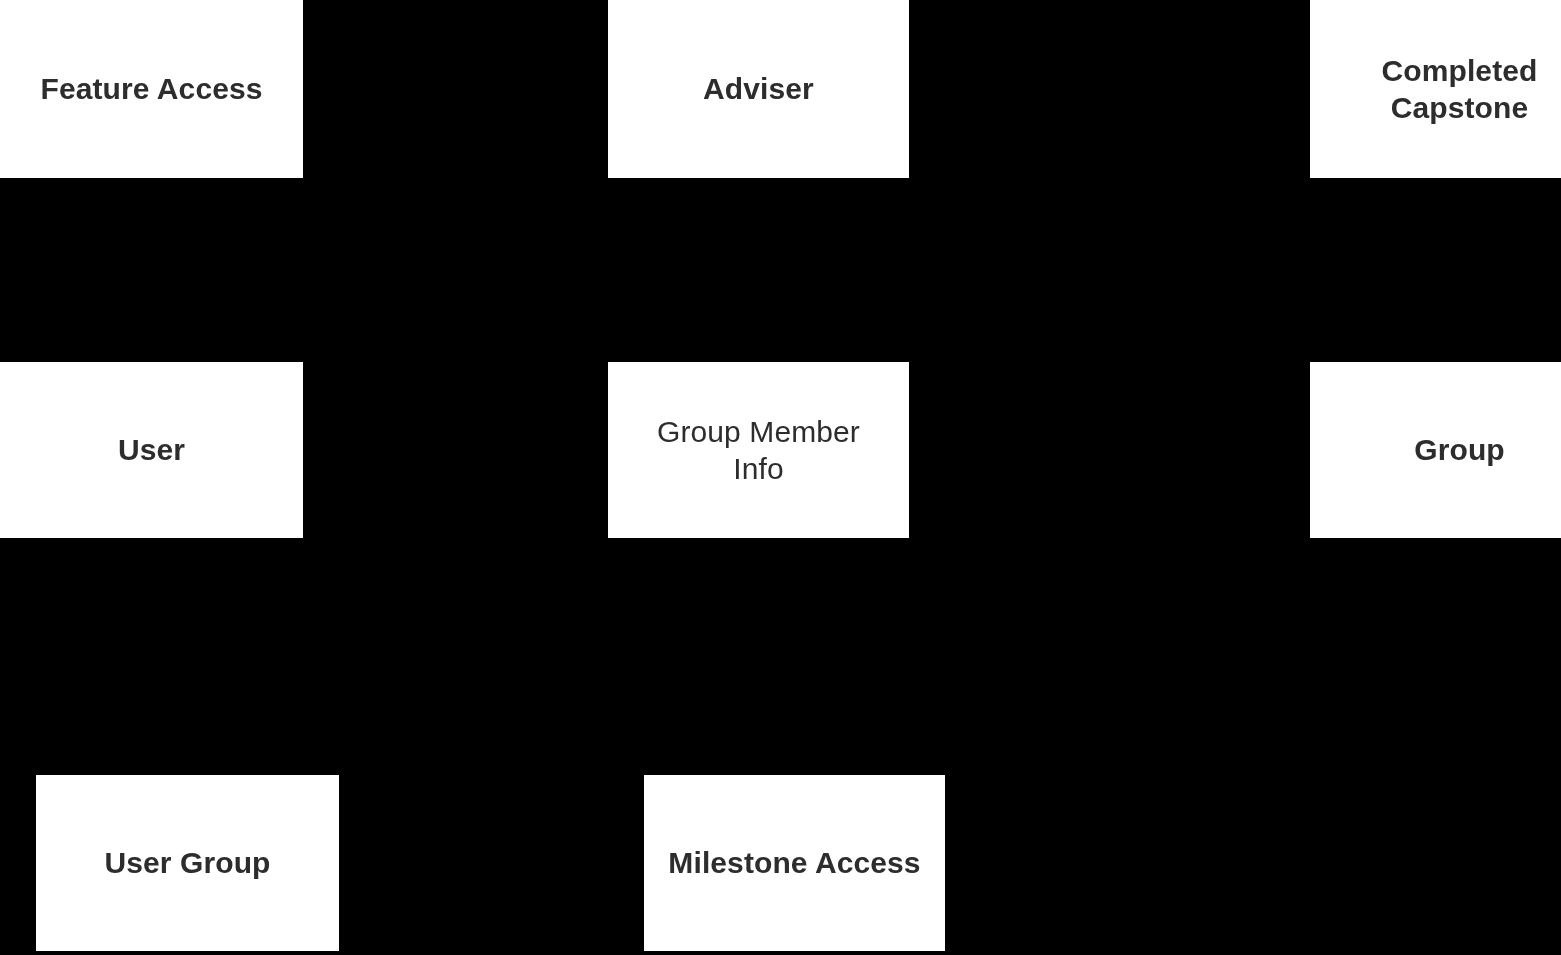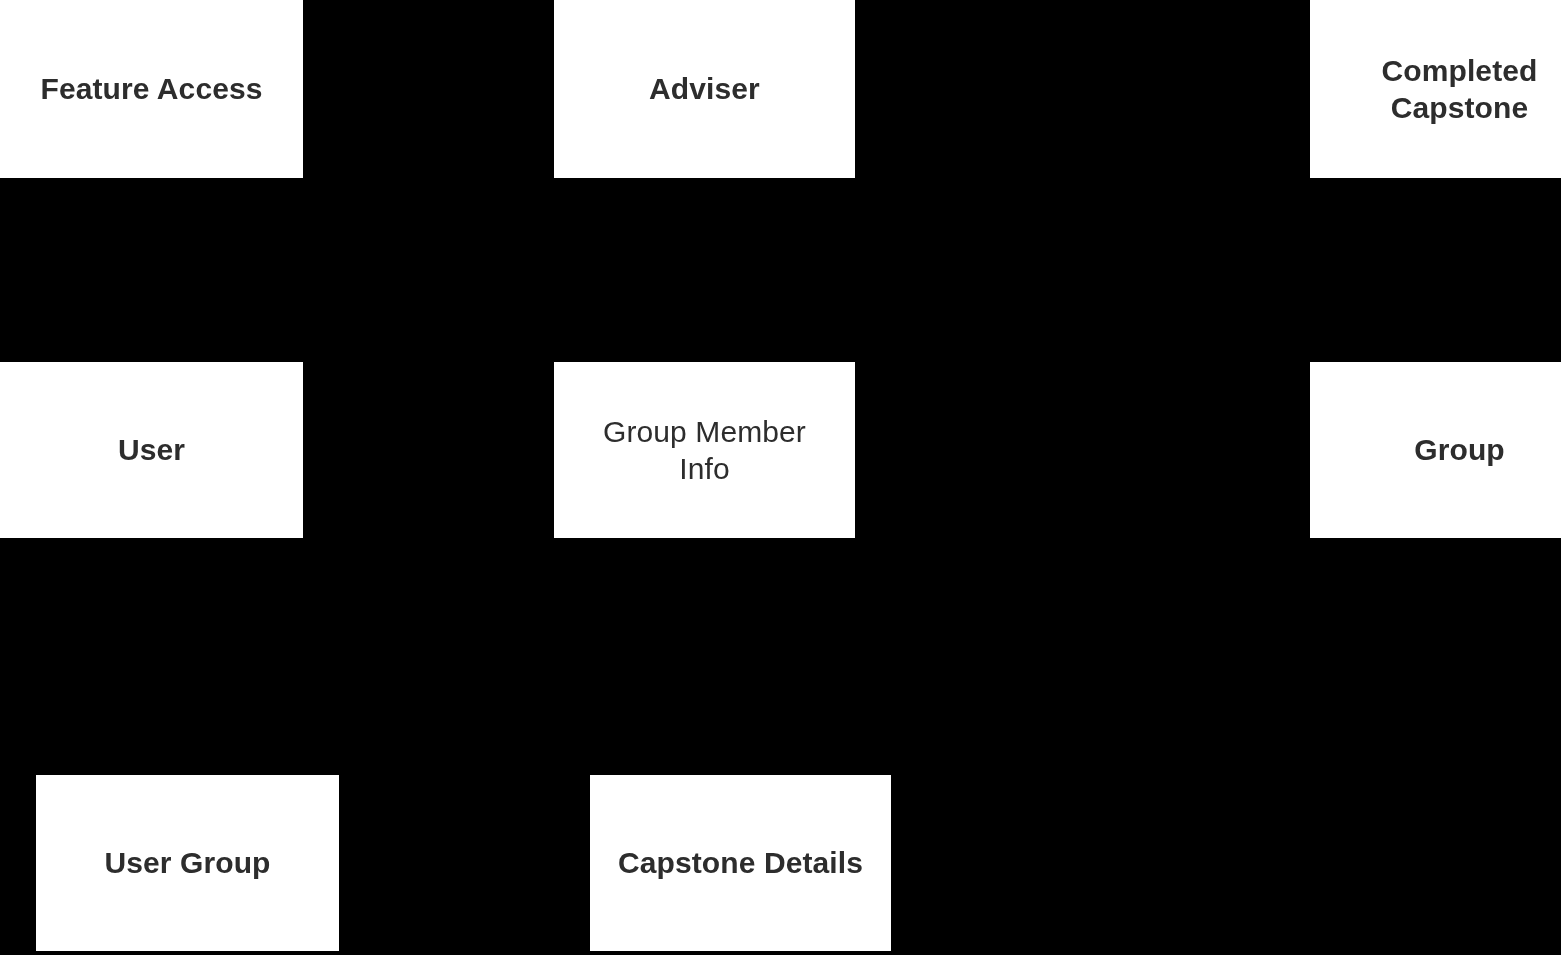--- a/index.html
+++ b/index.html
@@ -40,21 +40,21 @@
   }
   .entity-label.bold {
     font-weight: bold;
   }
   .entity-label.regular {
     font-weight: normal;
   }
 
   
   .col-1 { left: 0px;    width: 303px; }
-  .col-2 { left: 554px;  width: 301px; align-items: center; }
+  .col-2 { left: 608px;  width: 301px; align-items: center; }
   .col-3 { left: 1310px; width: 299px; }
 
   
   .row-1 { top: 0px;   height: 178px; }
   .row-2 { top: 362px; height: 176px; }
   .row-3 { top: 775px; height: 176px; margin-left: 36px; }
 </style>
 </head>
 <body>
 
@@ -84,17 +84,17 @@
 
   <div class="entity-box row-2 col-3">
     <span class="entity-label bold">Group</span>
   </div>
 
   <div class="entity-box row-3 col-1">
     <span class="entity-label bold">User Group</span>
   </div>
 
   <div class="entity-box row-3 col-2">
-    <span class="entity-label bold">Capstone Details</span>
+    <span class="entity-label bold">Milestone Access</span>
   </div>
 
 
 </div>
 
 </body></html>

